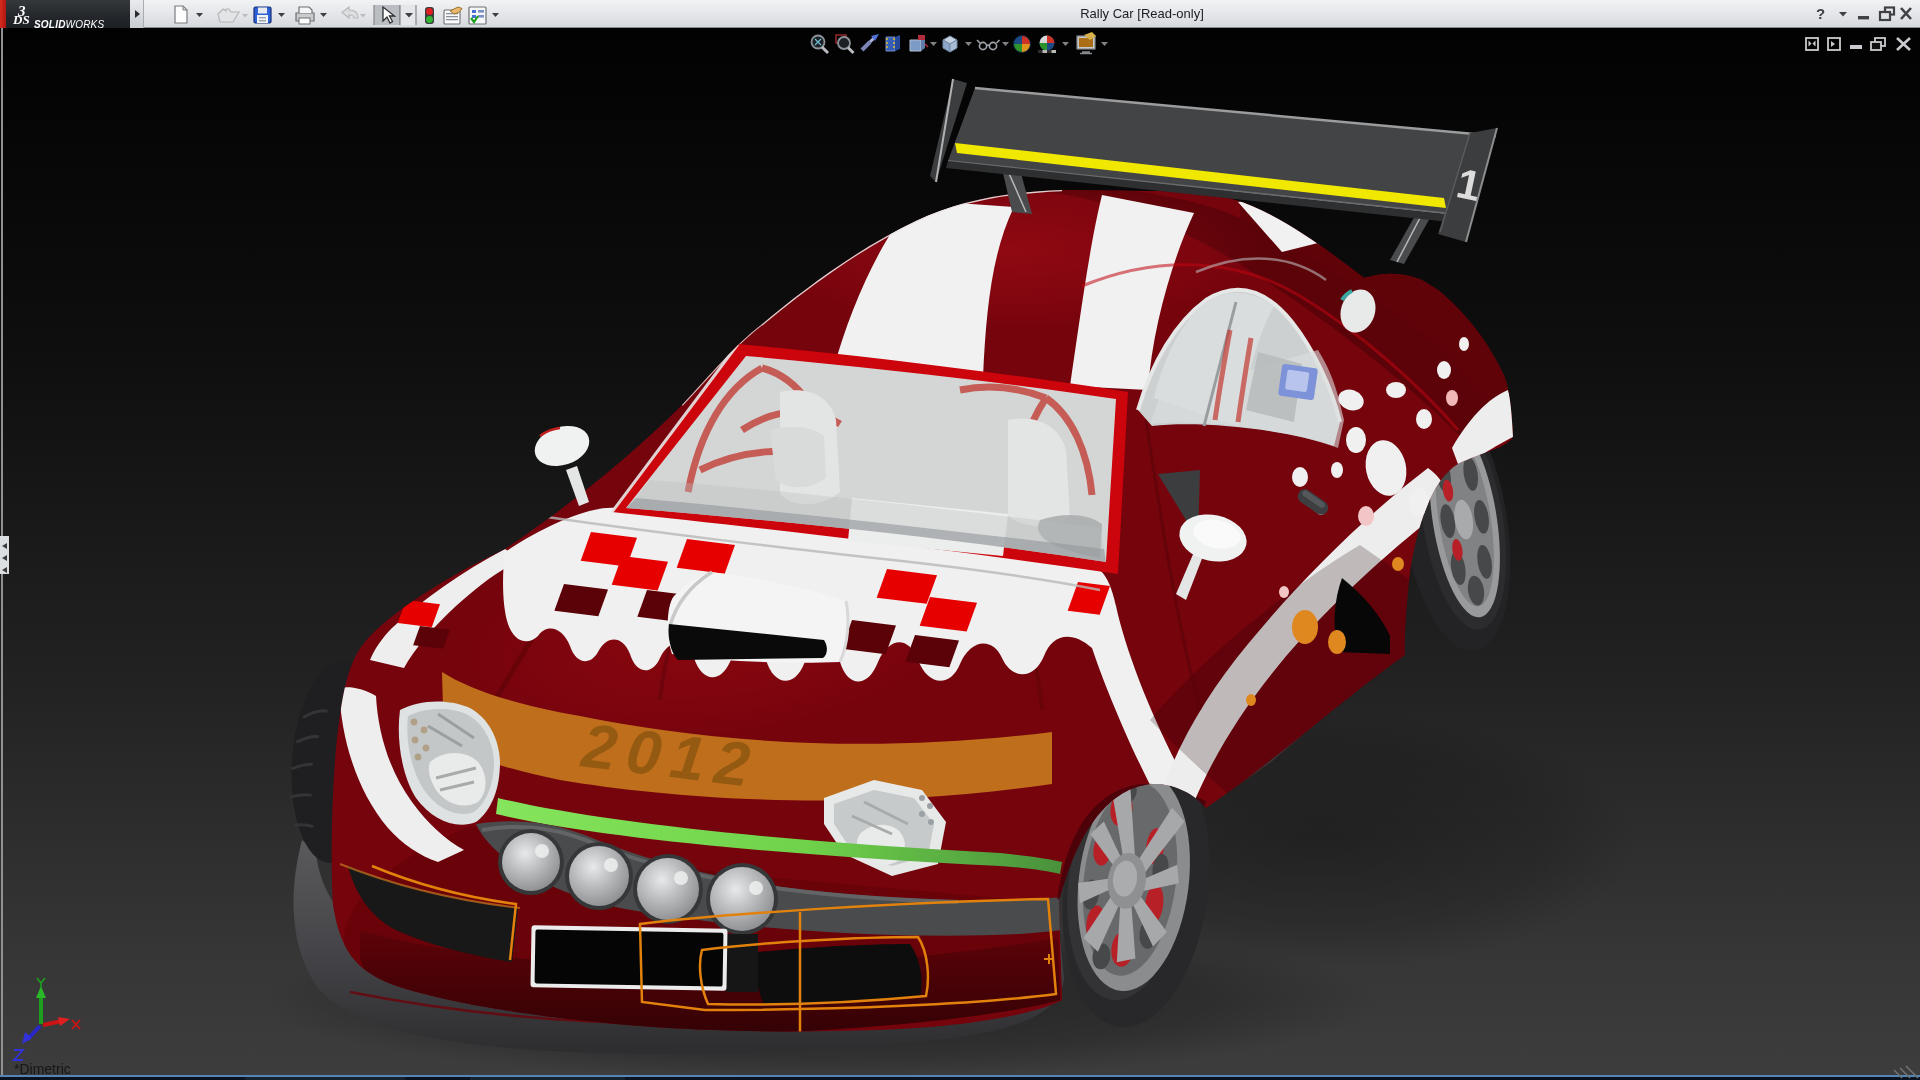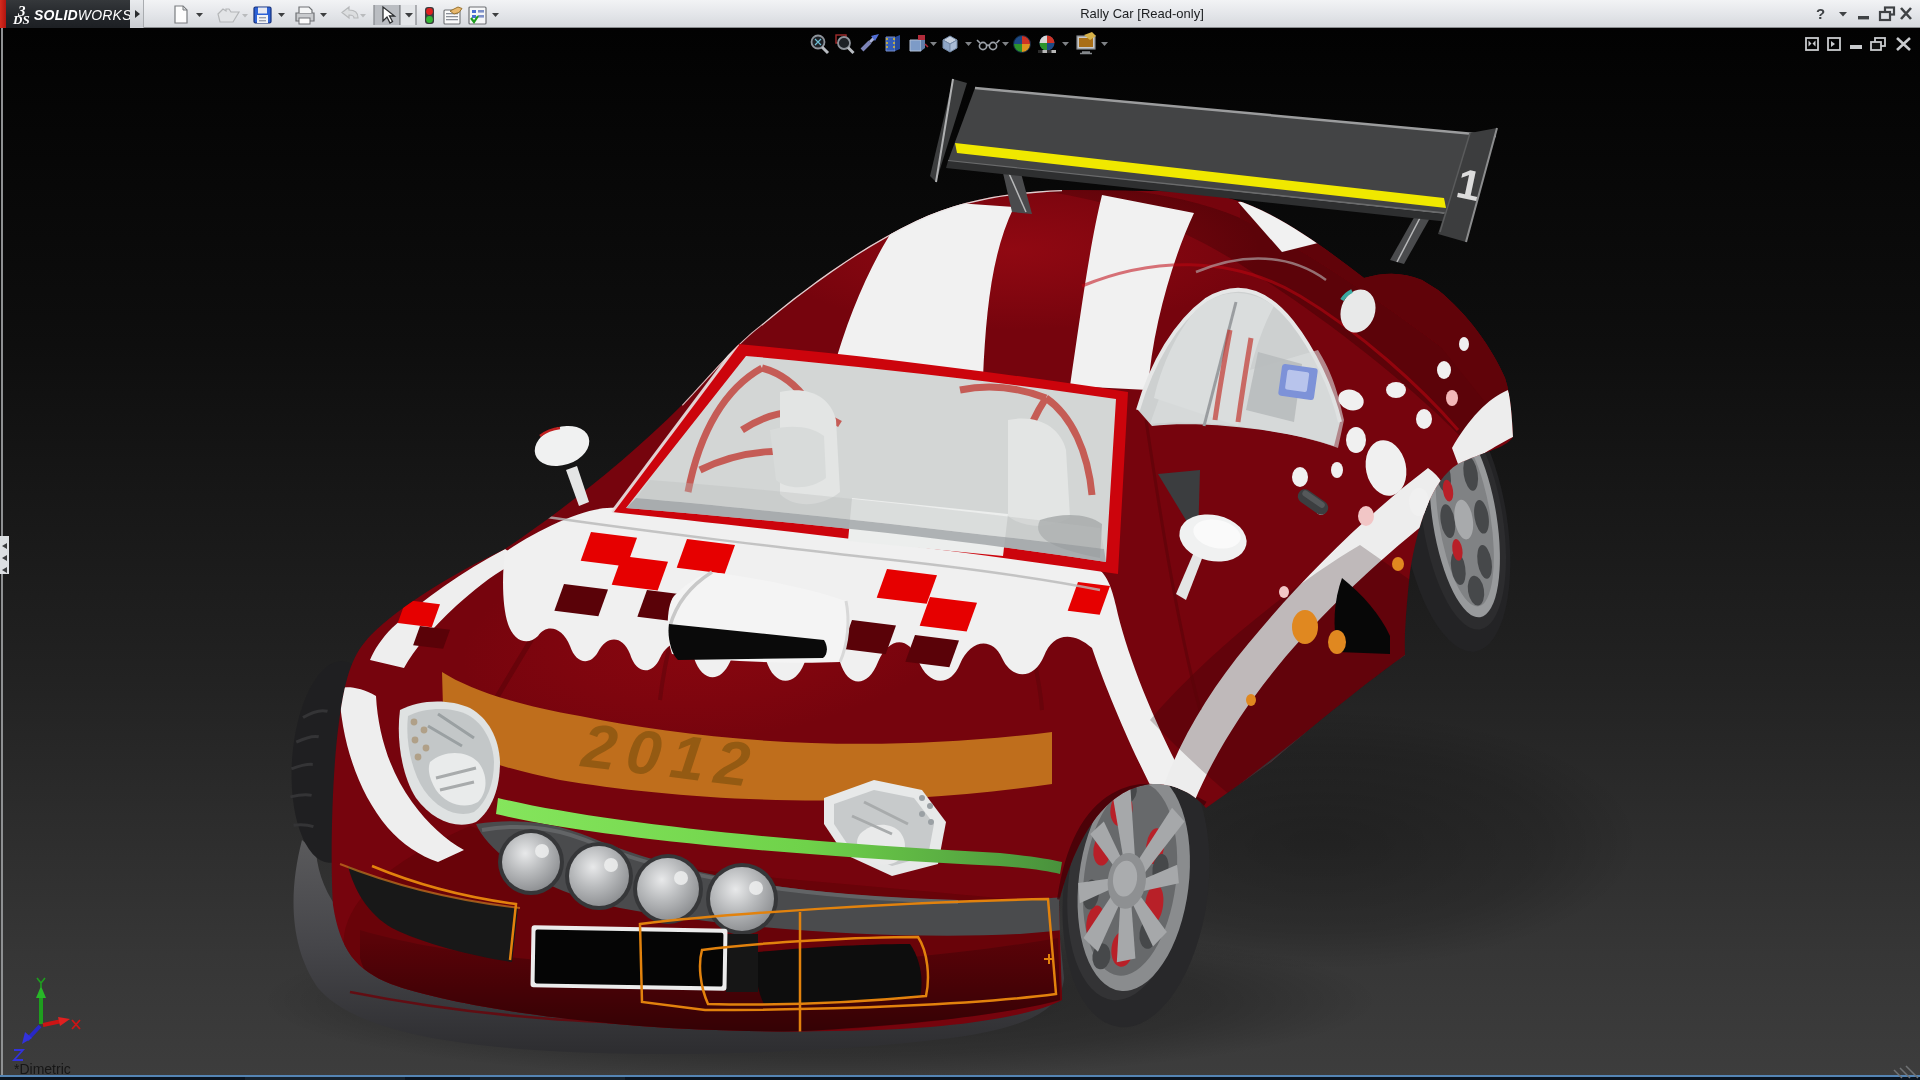--- a/index.html
+++ b/index.html
@@ -1,19 +1,19 @@
 <!DOCTYPE html>
 <html><head>
 <meta charset="utf-8">
 <style>
 html,body{margin:0;padding:0;width:1920px;height:1080px;overflow:hidden;background:#000;font-family:"Liberation Sans",sans-serif;}
 #titlebar{position:absolute;top:0;left:0;width:1920px;height:28px;background:linear-gradient(#f2f3f5,#e3e5e9 55%,#d6d9dd);border-bottom:1px solid #8a8d90;box-sizing:border-box;}
 #redstrip{position:absolute;left:0;top:0;width:6px;height:28px;background:linear-gradient(90deg,#d62b1e,#b01510);}
 #logopanel{position:absolute;left:6px;top:0;width:124px;height:28px;background:linear-gradient(#35383b,#23262a 60%,#1d2024);}
-#swtext{position:absolute;left:34px;top:7px;color:#fff;font-style:italic;font-size:14px;letter-spacing:.2px;}
+#swtext{position:absolute;left:34px;top:19px;color:#fff;font-style:italic;font-size:10px;letter-spacing:.2px;}
 #swtext b{font-weight:bold;}
 #tabarr{position:absolute;left:130px;top:0;width:14px;height:28px;background:linear-gradient(#e9ebee,#c9ccd1);border-right:1px solid #a9acb0;box-sizing:border-box;}
 #title-center{position:absolute;left:1020px;top:0;width:244px;height:27px;line-height:27px;text-align:center;font-size:13px;color:#1b1d1f;}
 .tb-ico{position:absolute;top:5px;}
 #viewport{position:absolute;top:28px;left:0;width:1920px;height:1052px;}
 </style>
 </head>
 <body>
 <div id="titlebar">
  <div id="redstrip"></div>

